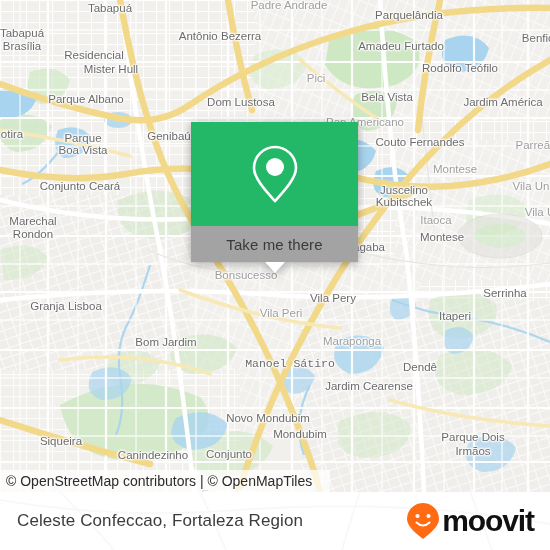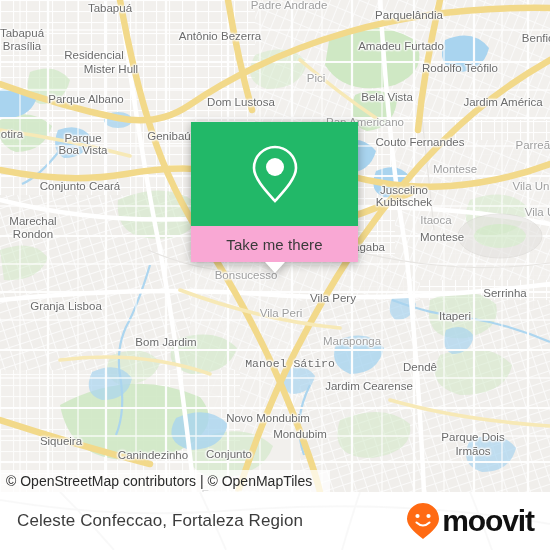--- a/index.html
+++ b/index.html
@@ -41,21 +41,21 @@
     filter:drop-shadow(0 2px 5px rgba(0,0,0,.33));
   }
   #popup-image{
     width:167px; height:104px;
     background:#22b868;
     display:flex; align-items:center; justify-content:center;
   }
   #popup-footer{
     position:relative;
     width:167px; height:36px;
-    background:#f9a8d4;
+    background:#a3a3a3;
     display:flex; align-items:center; justify-content:center;
   }
   #popup-label{
     font-size:15px; color:#3a3a3a; letter-spacing:.1px;
   }
   #popup-tail{
     position:absolute; left:50%; top:36px;
     width:0;height:0;
     transform:translateX(-50%);
     border-left:10px solid transparent;

